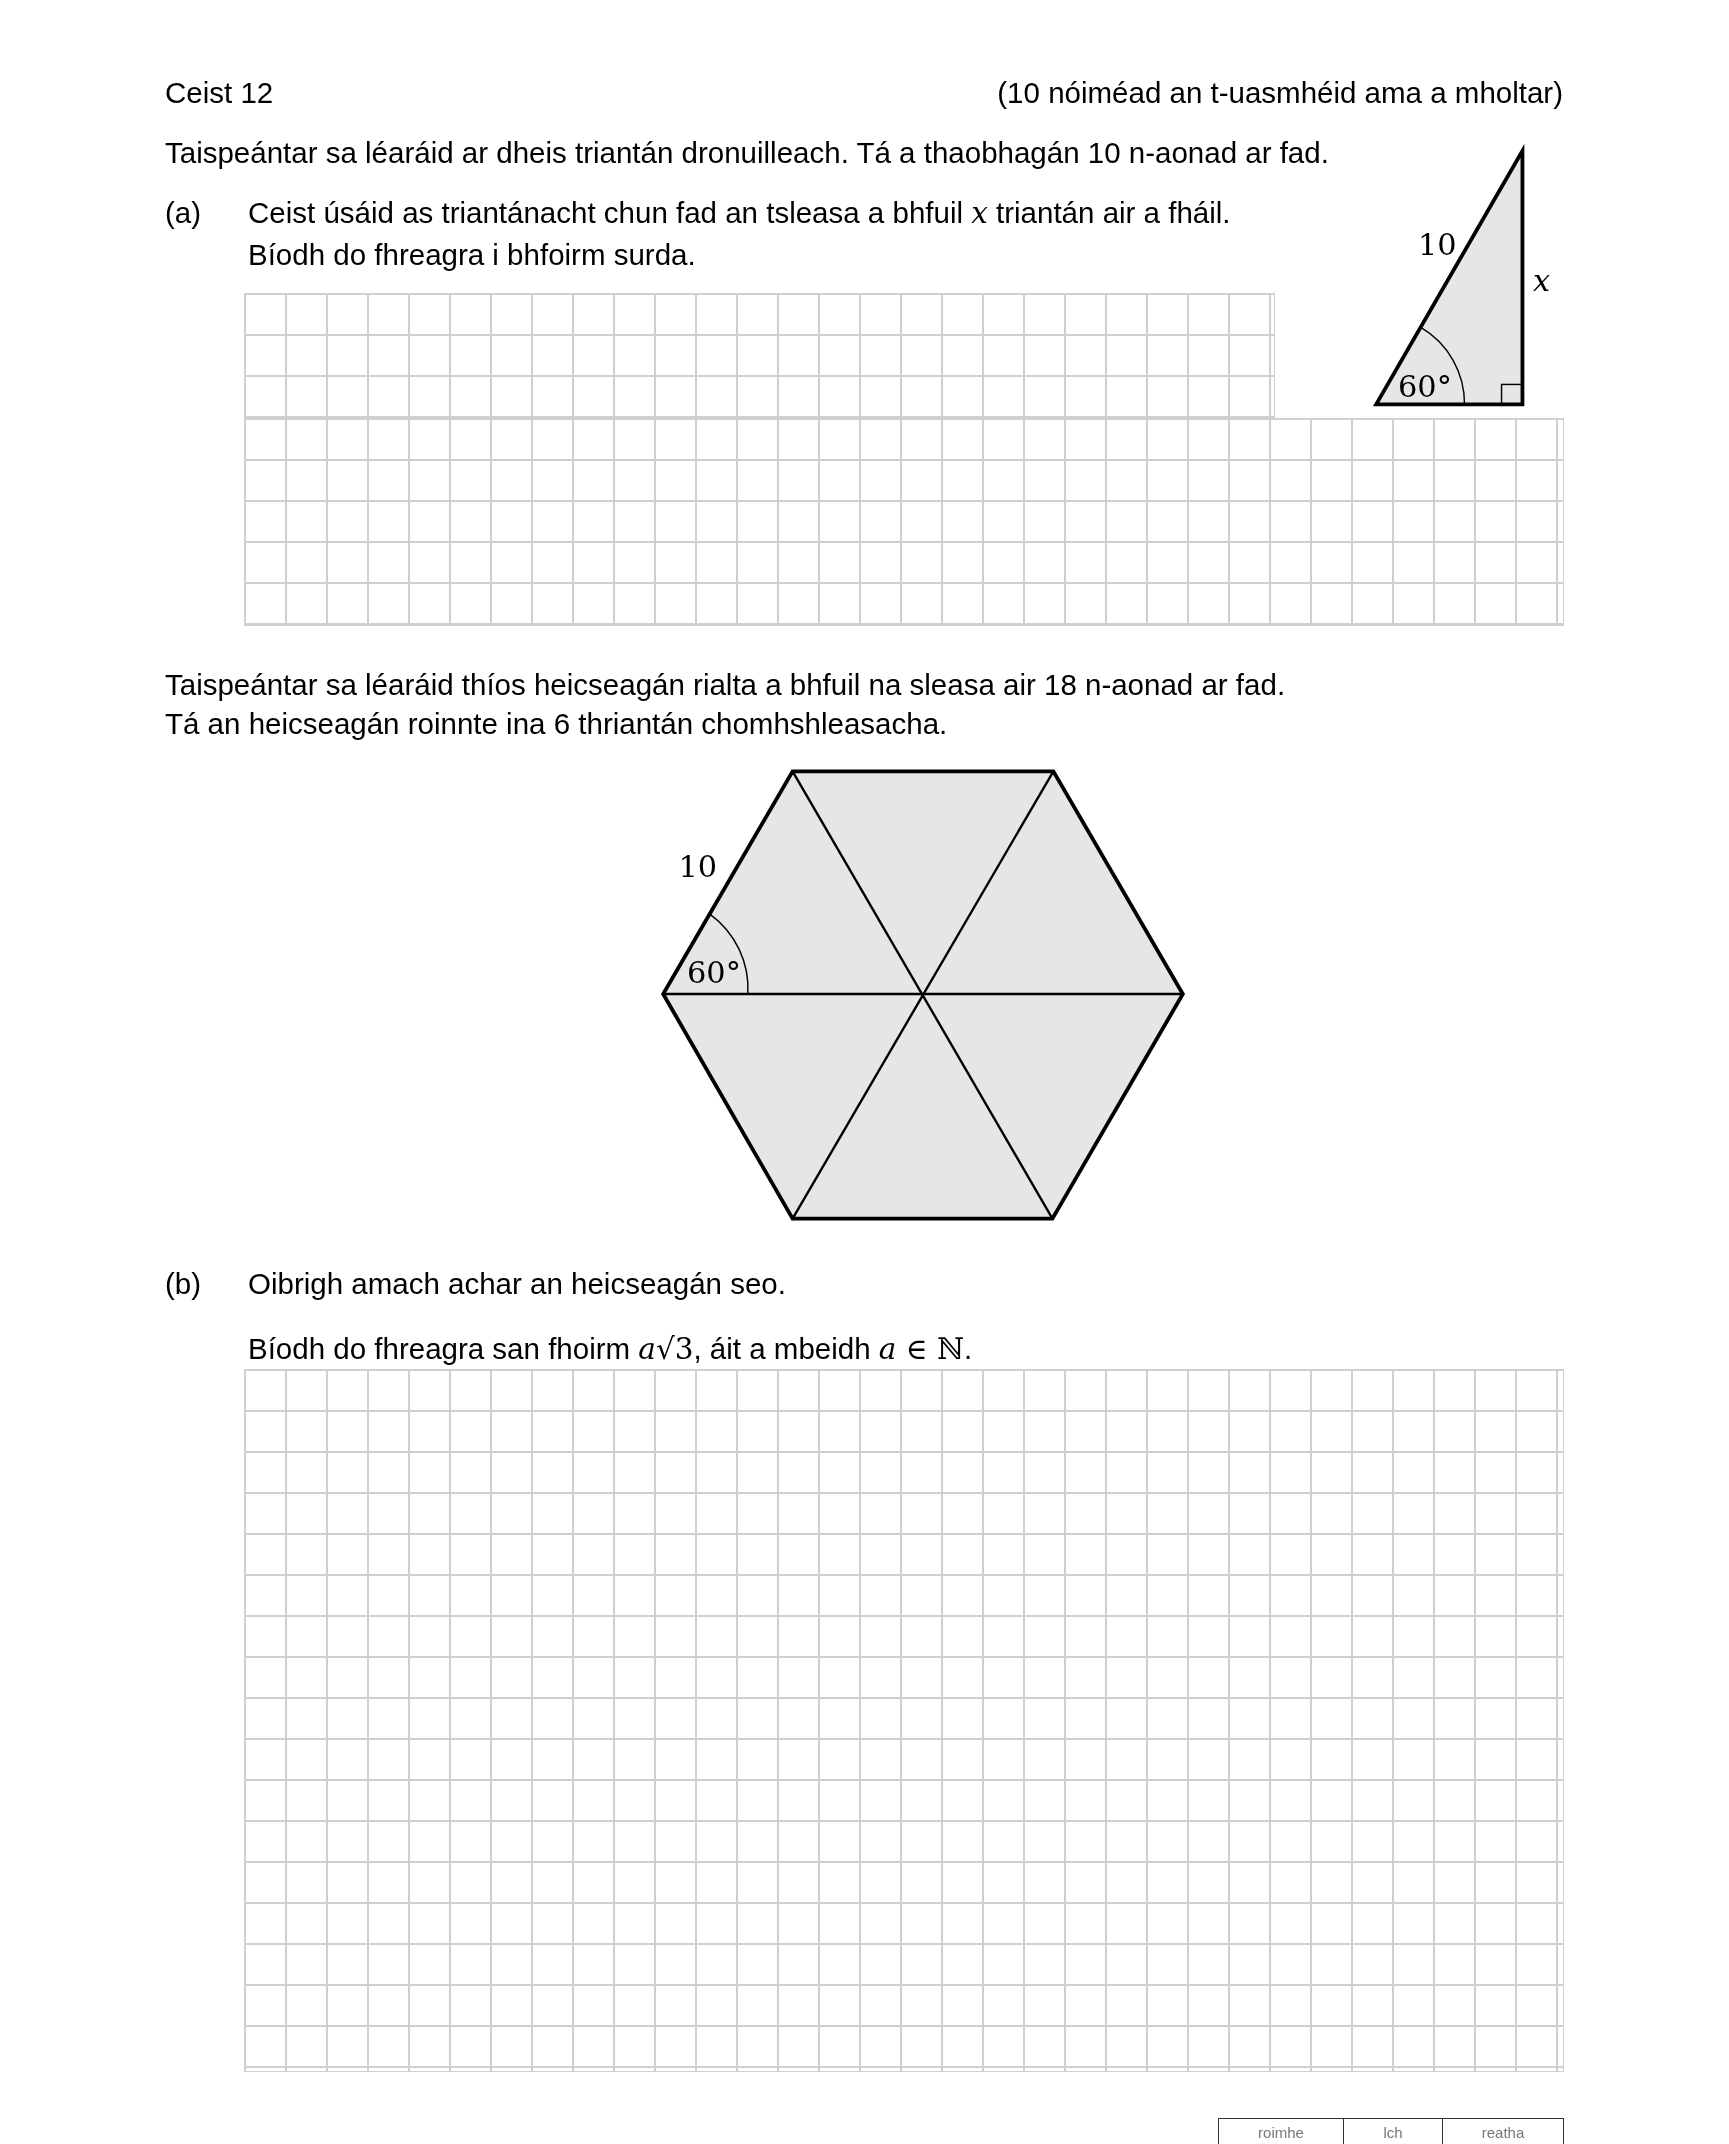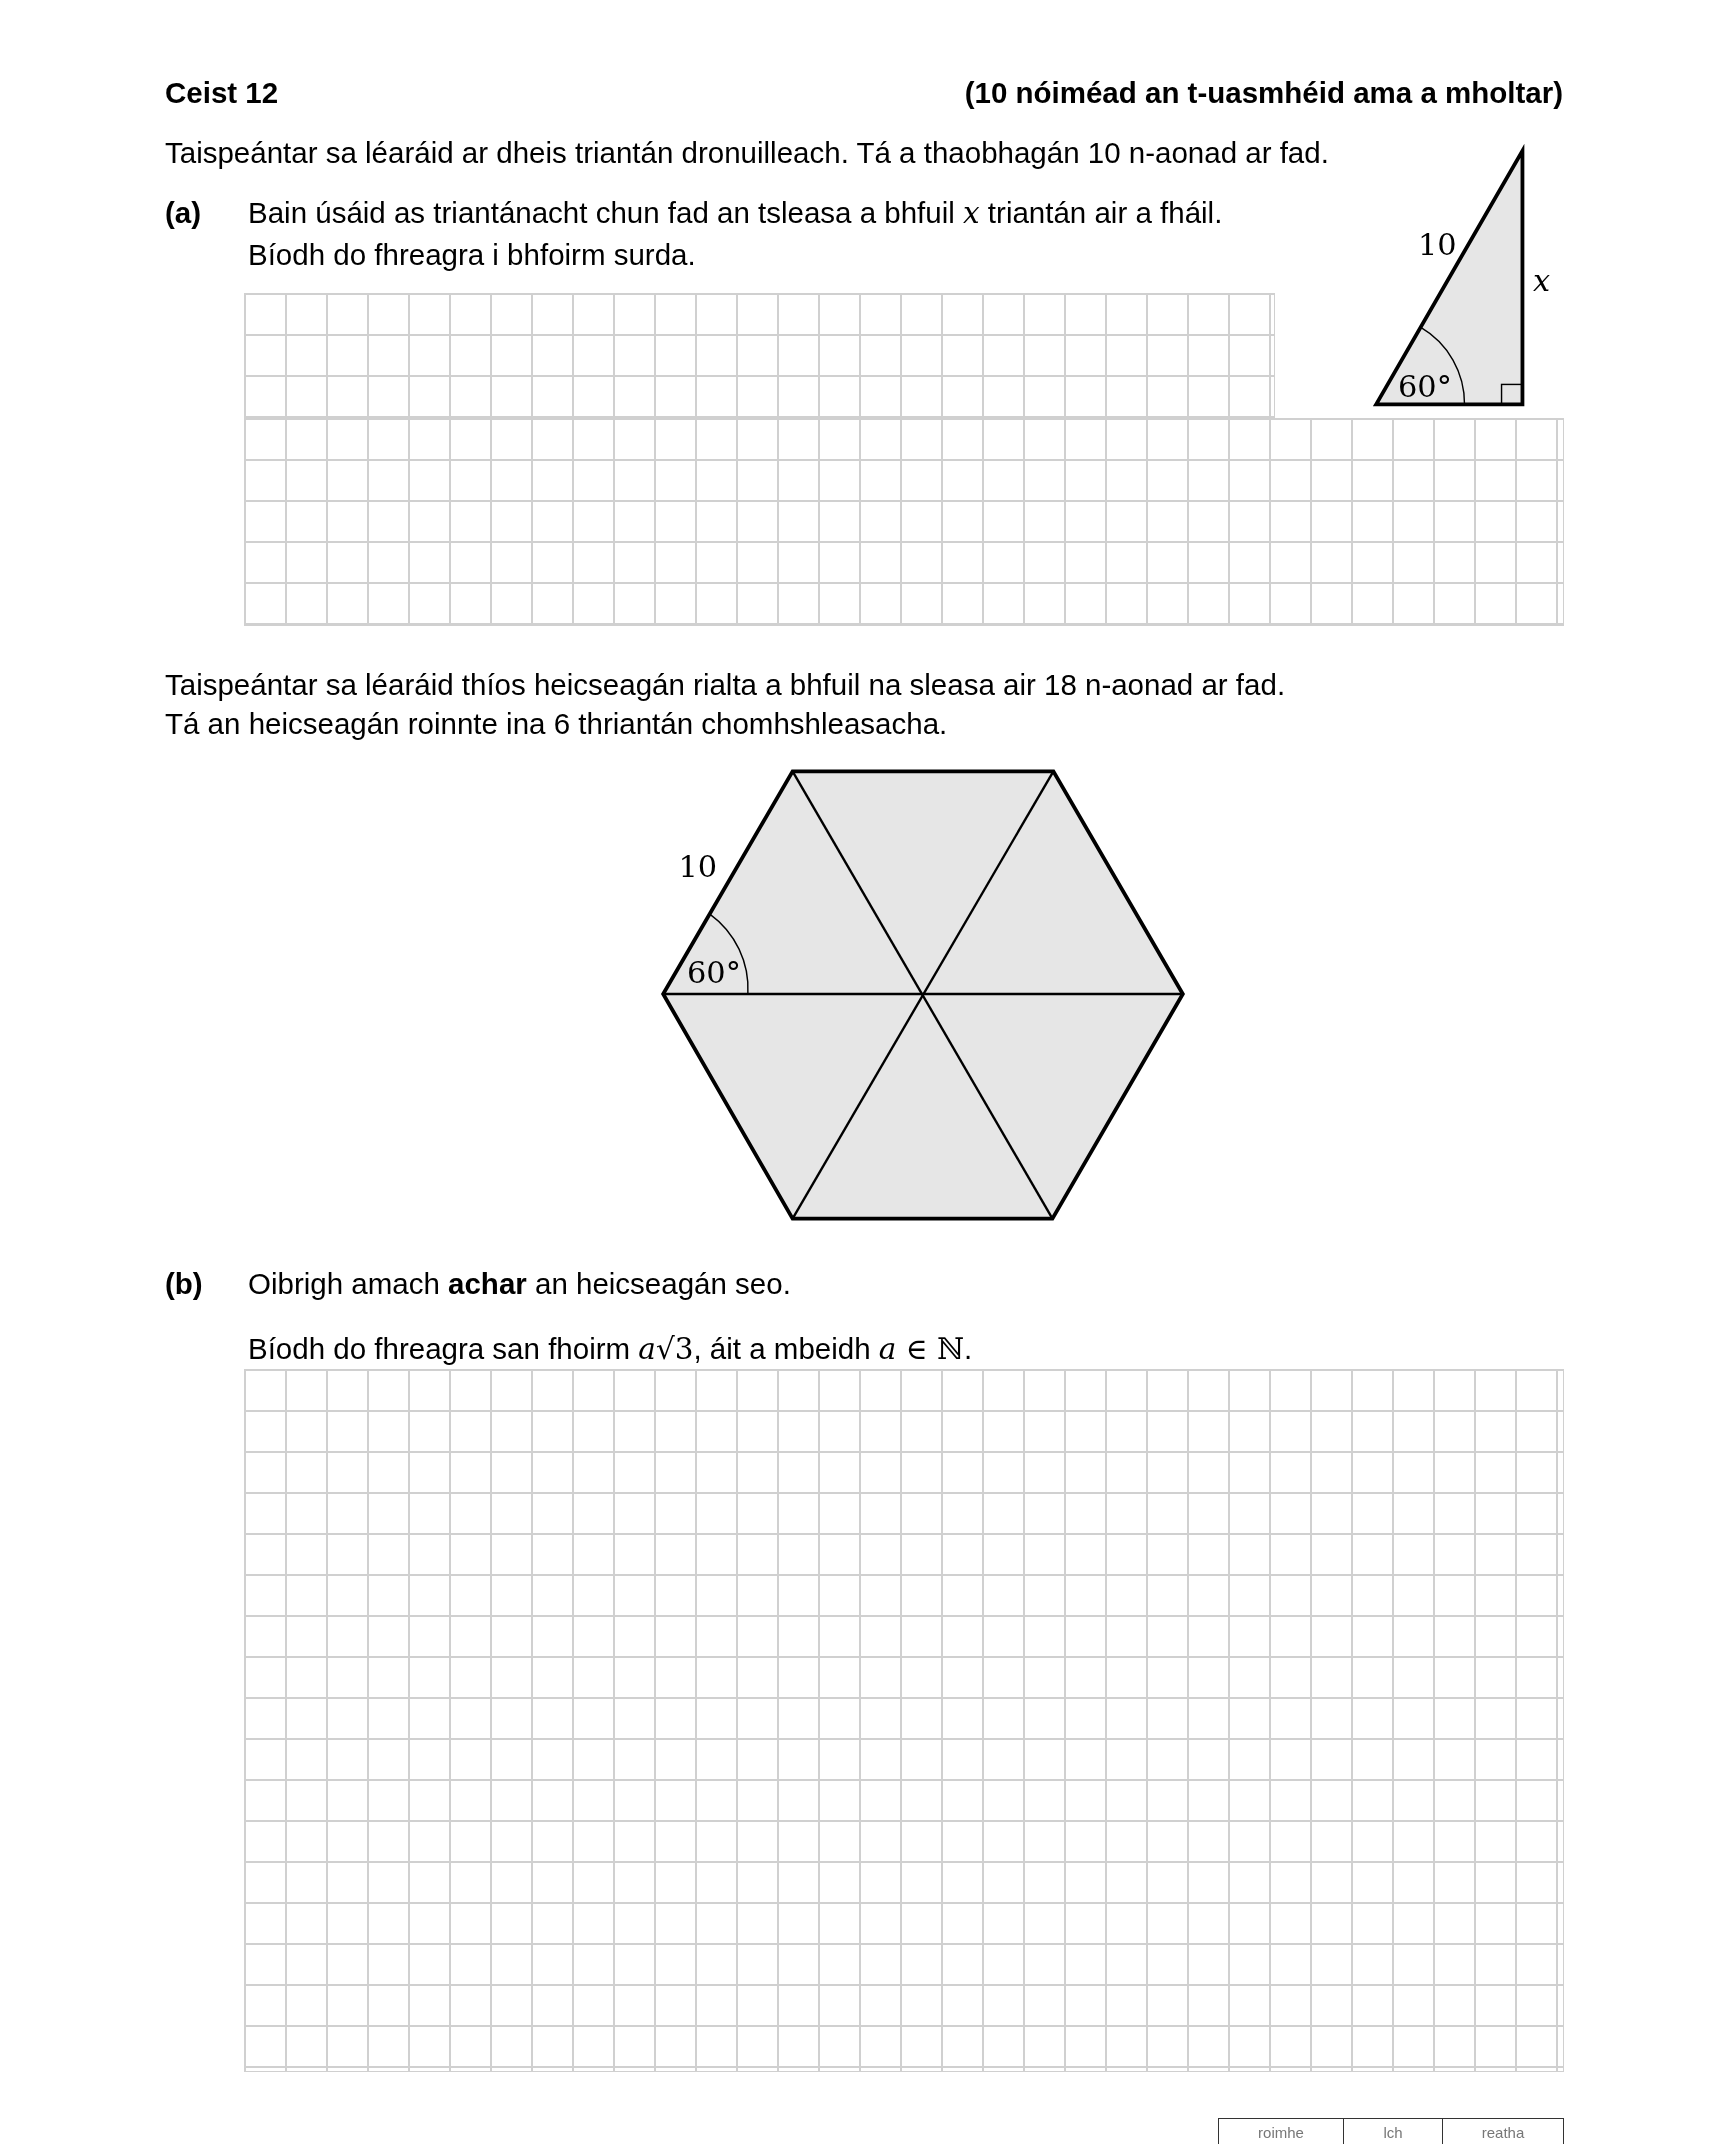--- a/index.html
+++ b/index.html
@@ -1,20 +1,20 @@
 <!DOCTYPE html>
 <html style="font-size:15px"><head>
 <meta charset="utf-8">
 <style>
   html, body { margin: 0; padding: 0; background: #ffffff; }
   body { width: 1729px; height: 2145px; position: relative; overflow: hidden;
          font-family: "Liberation Sans", "DejaVu Sans", sans-serif; color: #000; }
   .abs { position: absolute; white-space: nowrap; }
   .txt { font-size: 29.5px; line-height: 1; }
-  .bold { font-weight: bold; }
+  .bold { font-weight: normal; }
   .math { font-family: "DejaVu Serif", "Liberation Serif", serif; font-style: italic; }
   .mathn { font-family: "DejaVu Serif", "Liberation Serif", serif; font-style: normal; }
   .grid {
     position: absolute;
     background-color: #fff;
     background-image:
       linear-gradient(to right, #d0d0d0 1.9px, transparent 1.9px),
       linear-gradient(to bottom, #d0d0d0 1.9px, transparent 1.9px);
     background-size: 41px 41px;
     border-right: 1.9px solid #d0d0d0;
@@ -30,21 +30,21 @@
 </head>
 <body>
 
 <div class="abs txt bold" style="left:165px; top:78px;">Ceist 12</div>
 <div class="abs txt bold" style="right:166px; top:78px;">(10 nóiméad an t-uasmhéid ama a mholtar)</div>
 
 <div class="abs txt" style="left:165px; top:138px;">Taispeántar sa léaráid ar dheis triantán dronuilleach.  Tá a thaobhagán 10 n-aonad ar fad.</div>
 
 <div class="abs txt bold" style="left:165px; top:198px;">(a)</div>
 <div class="abs txt" style="left:248px; top:198px;">
-  <span>Bain úsáid as triantánacht chun fad an tsleasa a bhfuil </span><span class="math">x</span><span> triantán air a fháil.</span>
+  <span>Ceist úsáid as triantánacht chun fad an tsleasa a bhfuil </span><span class="math">x</span><span> triantán air a fháil.</span>
 </div>
 <div class="abs txt" style="left:248px; top:240px;">Bíodh do fhreagra i bhfoirm surda.</div>
 
 <svg class="abs" style="left:1360px; top:138px;" width="209" height="281" viewBox="1430 145 220 295">
   <polygon points="1447,425 1601,158 1601,425" fill="#e6e6e6" stroke="#000" stroke-width="4" stroke-linejoin="miter"></polygon>
   <rect x="1579" y="404" width="22" height="21" fill="none" stroke="#000" stroke-width="1.5"></rect>
   <path d="M 1494 344 A 93 93 0 0 1 1540 425" fill="none" stroke="#000" stroke-width="1.5"></path>
   <text x="1491" y="268" font-size="32">10</text>
   <text x="1612" y="306" font-size="32" font-style="italic">x</text>
   <text x="1470" y="417" font-size="32">60°</text>

